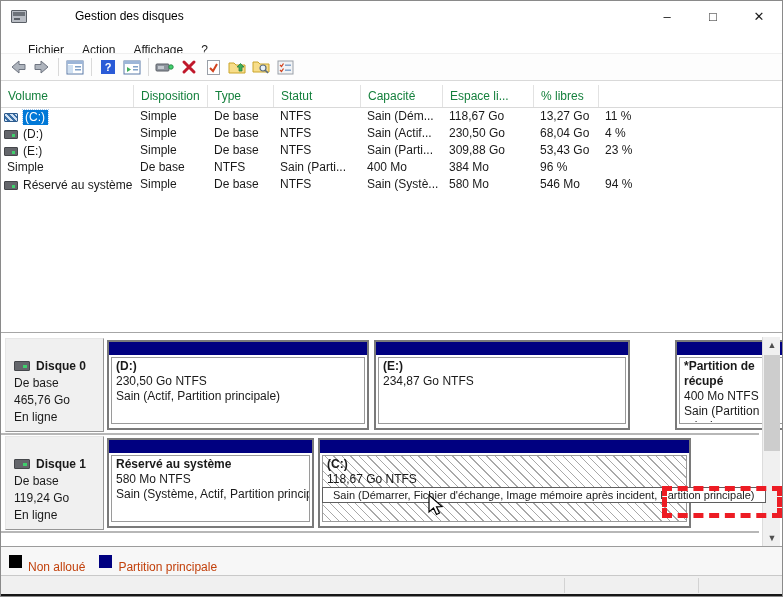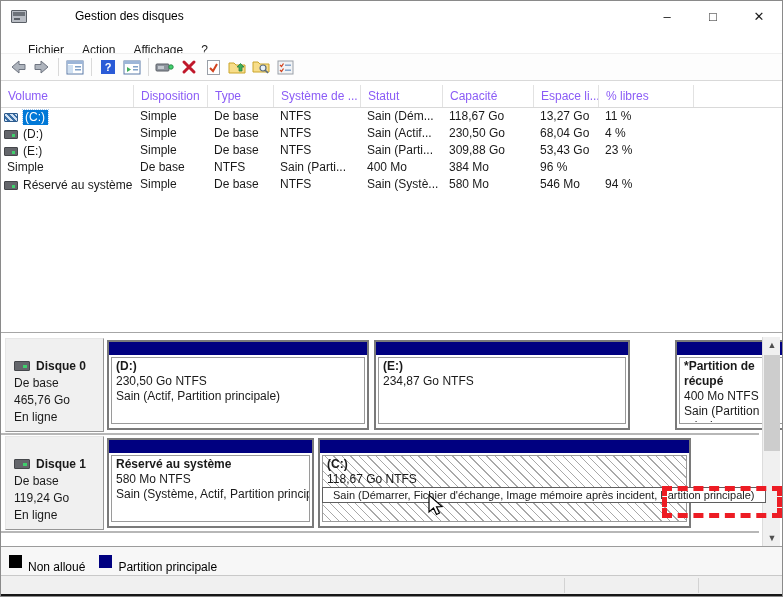--- a/index.html
+++ b/index.html
@@ -21,21 +21,21 @@
 
   
   .toolbar{position:absolute;left:0;top:52px;width:100%;height:28px;background:#fdfdfd;border-top:1px solid #f0f0f0;border-bottom:1px solid #d9d9d9;display:flex;align-items:center;padding-left:5px;}
   .tb-icon{width:22px;height:20px;display:flex;align-items:center;justify-content:center;margin:0 1px;}
   .tb-sep{width:1px;height:18px;background:#d9d9d9;margin:0 4px;}
 
   
   .toppane{position:absolute;left:0;top:81px;width:100%;height:250px;background:#fff;}
   .tgrid{display:grid;grid-template-columns:133px 74px 66px 87px 82px 91px 65px 95px 1fr;}
   .thead{border-bottom:1px solid #d9d9d9;height:23px;margin-top:3px;}
-  .th{font-size:12px;color:#8b5cf6;padding:4px 0 0 7px;border-right:1px solid #e2e2e2;overflow:hidden;white-space:nowrap;}
+  .th{font-size:12px;color:#15803d;padding:4px 0 0 7px;border-right:1px solid #e2e2e2;overflow:hidden;white-space:nowrap;}
   .trow{height:17px;}
   .td{font-size:12px;color:#1a1a1a;padding:1px 0 0 6px;overflow:hidden;white-space:nowrap;}
   .vol-cell{display:flex;align-items:center;padding-left:3px;}
   .vol-icon{width:14px;height:9px;background:#64666b;border:1px solid #44464a;border-radius:1px;position:relative;flex:none;margin-right:5px;}
   .vol-icon:after{content:"";position:absolute;right:2px;top:3px;width:3px;height:3px;background:#3fd06c;}
   .vol-icon.hatched{background:repeating-linear-gradient(45deg,#cfe0f2 0 2px,#3a6ea5 2px 4px);border-color:#2c5a8c;}
   .vol-icon.hatched:after{display:none;}
   .vol-sel{background:#0078d7;color:#fff;padding:0 3px 1px 2px;outline:1px dotted #9ec7ef;}
 
   
@@ -64,21 +64,21 @@
   .sb-btn{position:absolute;left:0;width:18px;height:16px;display:flex;align-items:center;justify-content:center;font-size:9px;color:#505050;}
   .sb-up{top:0;}
   .sb-down{bottom:0;}
   .sb-thumb{position:absolute;left:1px;top:18px;width:16px;height:96px;background:#cdcdcd;}
 
   
   .legendband{position:absolute;left:0;top:545px;width:100%;height:29px;background:#f7f7f7;border-top:1px solid #9c9c9c;display:flex;align-items:center;padding-left:8px;}
   .sw{width:13px;height:13px;margin-right:6px;flex:none;}
   .sw-black{background:#000;}
   .sw-navy{background:#000080;}
-  .legend-label{font-size:12px;color:#000000;margin-right:14px;margin-top:12px;}
+  .legend-label{font-size:12px;color:#c2410c;margin-right:14px;margin-top:12px;}
 
   
   .statusbar{position:absolute;left:0;top:574px;width:100%;height:19px;background:#f0f0f0;border-top:1px solid #c9c9c9;}
   .sb-sep{position:absolute;top:2px;width:1px;height:15px;background:#d3d3d3;}
   .bottomstrip{position:absolute;left:0;top:593px;width:100%;height:4px;background:#161616;}
 
   
   .annotation{position:absolute;left:661px;top:485px;width:120px;height:32px;border:5px dashed #ed1c24;z-index:50;}
   .cursor{position:absolute;left:425px;top:492px;z-index:60;}
 </style>
@@ -182,21 +182,20 @@
           <rect x="8" y="9.5" width="6" height="1.4" fill="#7fa0c8"></rect>
         </svg>
     </span>
   </div>
 
   <div class="toppane">
     <div class="tgrid thead">
       <div class="th">Volume</div>
       <div class="th">Disposition</div>
       <div class="th">Type</div>
-      <div class="th">Système de ...</div>
       <div class="th">Statut</div>
       <div class="th">Capacité</div>
       <div class="th">Espace li...</div>
       <div class="th">% libres</div>
       <div class="th" style="border-right:none"></div>
     </div>
 
     <div class="tgrid trow">
       <div class="td vol-cell">
           <span class="vol-icon hatched"></span>

